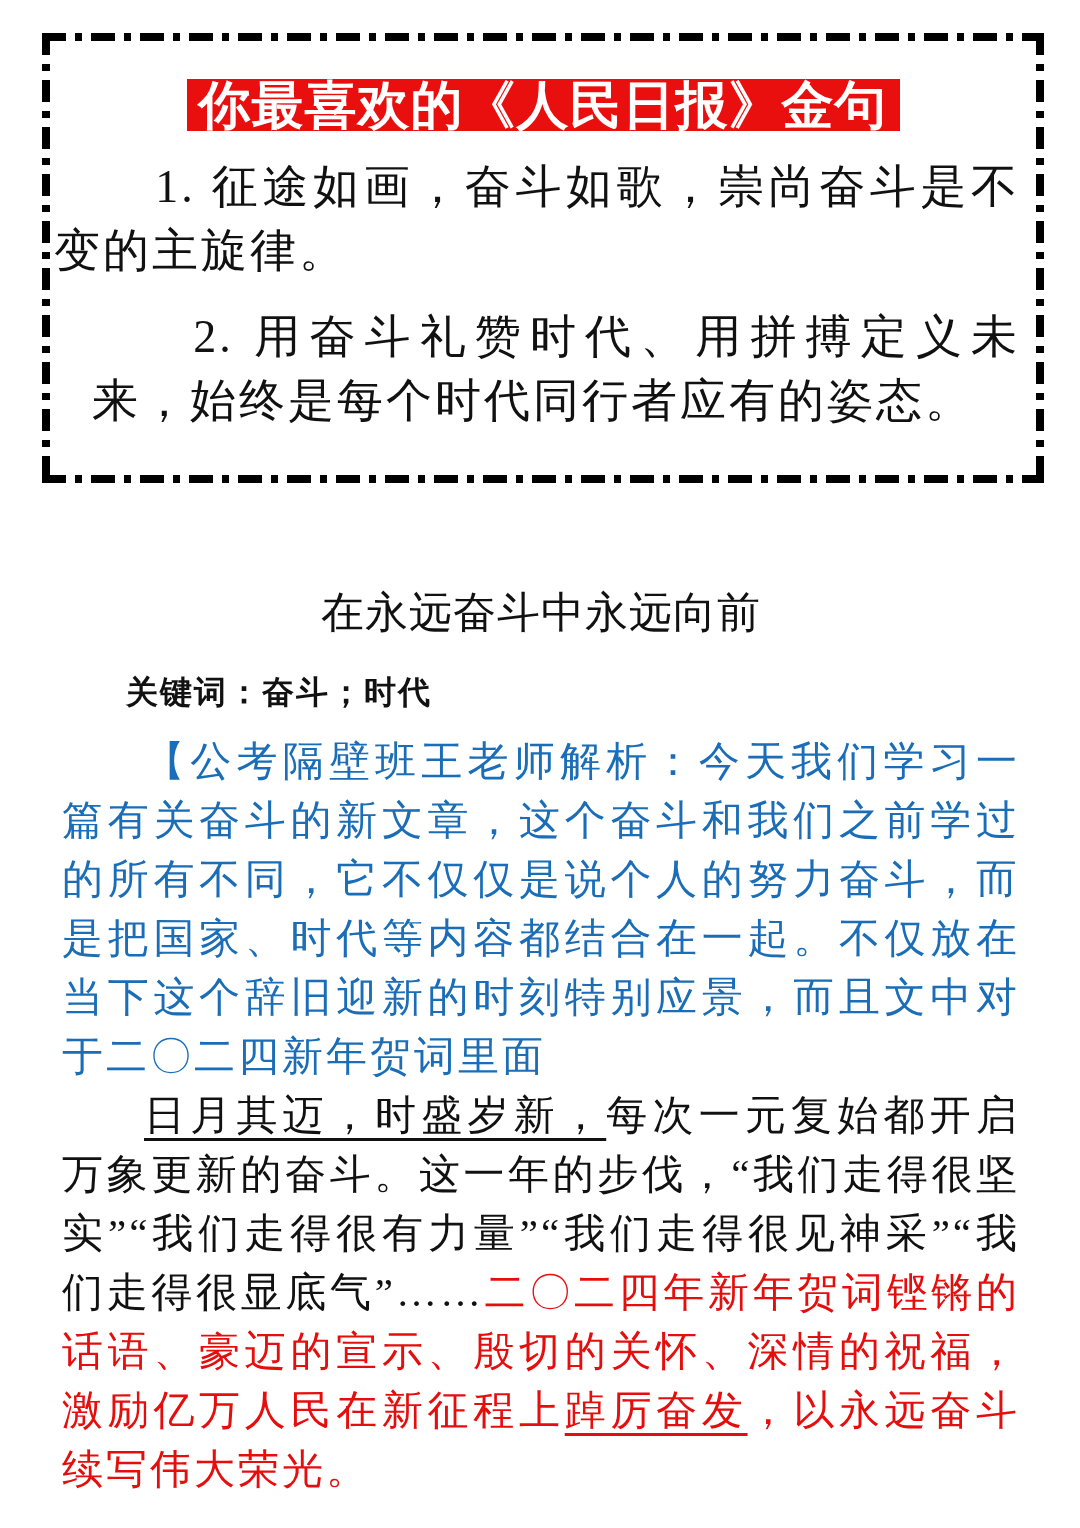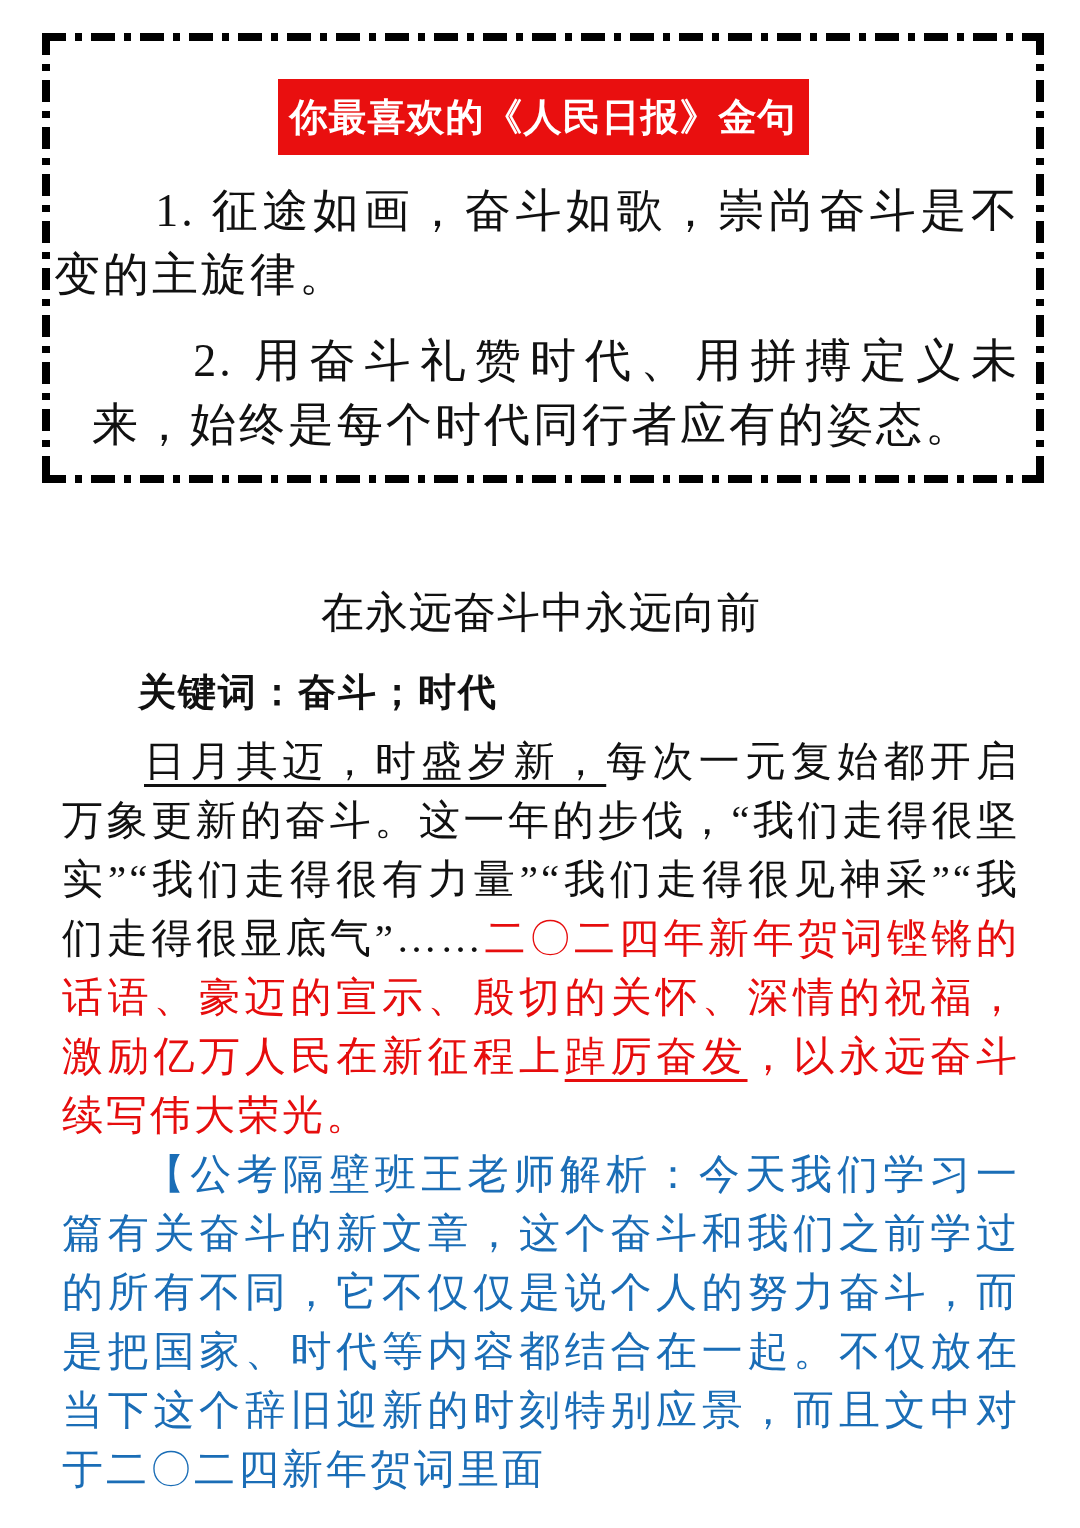--- a/index.html
+++ b/index.html
@@ -43,23 +43,23 @@
     overflow: hidden;
   }
 
   .banner-wrap { text-align: center; margin-top: 38px; }
   .banner {
     display: inline-block;
     background: #e90f0f;
     color: #ffffff;
     font-family: "Liberation Sans", sans-serif;
     font-weight: bold;
-    font-size: 38px;
+    font-size: 52px;
     line-height: 52px;
-    padding: 12px 12px;
+    padding: 0 12px;
     letter-spacing: 1px;
     white-space: nowrap;
   }
 
   .qitem {
     margin: 0 16px 0 4px;
     font-size: 46px;
     line-height: 64px;
     letter-spacing: 3px;
     text-indent: 2.2em;
@@ -77,21 +77,21 @@
   }
   .article-title {
     font-size: 43px;
     font-weight: normal;
     text-align: center;
     line-height: 60px;
     margin: 0 0 20px 0;
     letter-spacing: 1px;
   }
   .keywords {
-    font-size: 38px;
+    font-size: 32px;
     font-weight: bold;
     line-height: 59px;
     text-indent: 2em;
     margin: 0 0 10px 0;
     letter-spacing: 2px;
   }
   .body-p {
     font-size: 41px;
     line-height: 59px;
     letter-spacing: 3px;
@@ -123,16 +123,16 @@
     <p class="qitem qitem-1">1. 征途如画，奋斗如歌，崇尚奋斗是不变的主旋律。</p>
     <p class="qitem qitem-2">2. 用奋斗礼赞时代、用拼搏定义未来，始终是每个时代同行者应有的姿态。</p>
   </div>
 </div>
 
 <div class="article">
   <h1 class="article-title">在永远奋斗中永远向前</h1>
 
   <p class="keywords">关键词：奋斗；时代</p>
 
+  <p class="body-p blue">【公考隔壁班王老师解析：今天我们学习一篇有关奋斗的新文章，这个奋斗和我们之前学过的所有不同，它不仅仅是说个人的努力奋斗，而是把国家、时代等内容都结合在一起。不仅放在当下这个辞旧迎新的时刻特别应景，而且文中对于二〇二四新年贺词里面</p>
+
   <p class="body-p"><span class="u">日月其迈，时盛岁新，</span><span>每次一元复始都开启万象更新的奋斗。这一年的步伐，“我们走得很坚实”“我们走得很有力量”“我们走得很见神采”“我们走得很显底气”……</span><span class="red">二〇二四年新年贺词铿锵的话语、豪迈的宣示、殷切的关怀、深情的祝福，激励亿万人民在新征程上</span><span class="red u">踔厉奋发</span><span class="red">，以永远奋斗续写伟大荣光。</span></p>
-
-  <p class="body-p blue">【公考隔壁班王老师解析：今天我们学习一篇有关奋斗的新文章，这个奋斗和我们之前学过的所有不同，它不仅仅是说个人的努力奋斗，而是把国家、时代等内容都结合在一起。不仅放在当下这个辞旧迎新的时刻特别应景，而且文中对于二〇二四新年贺词里面</p>
 </div>
 
 </body></html>

